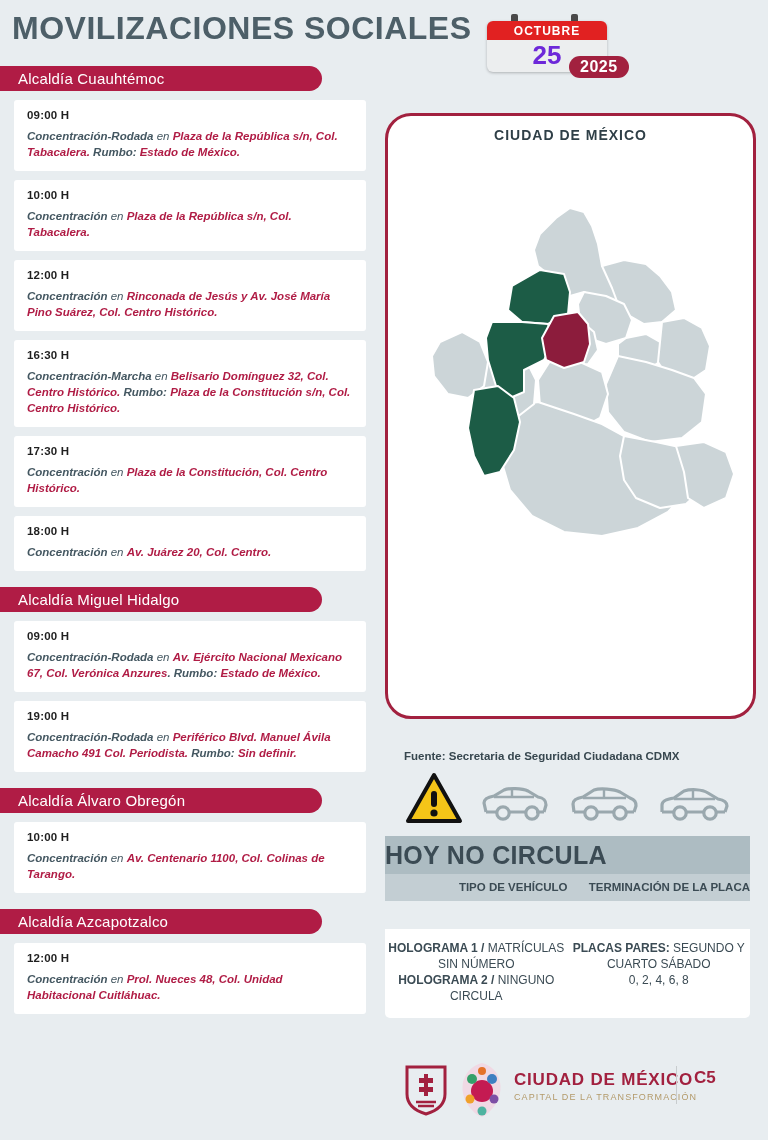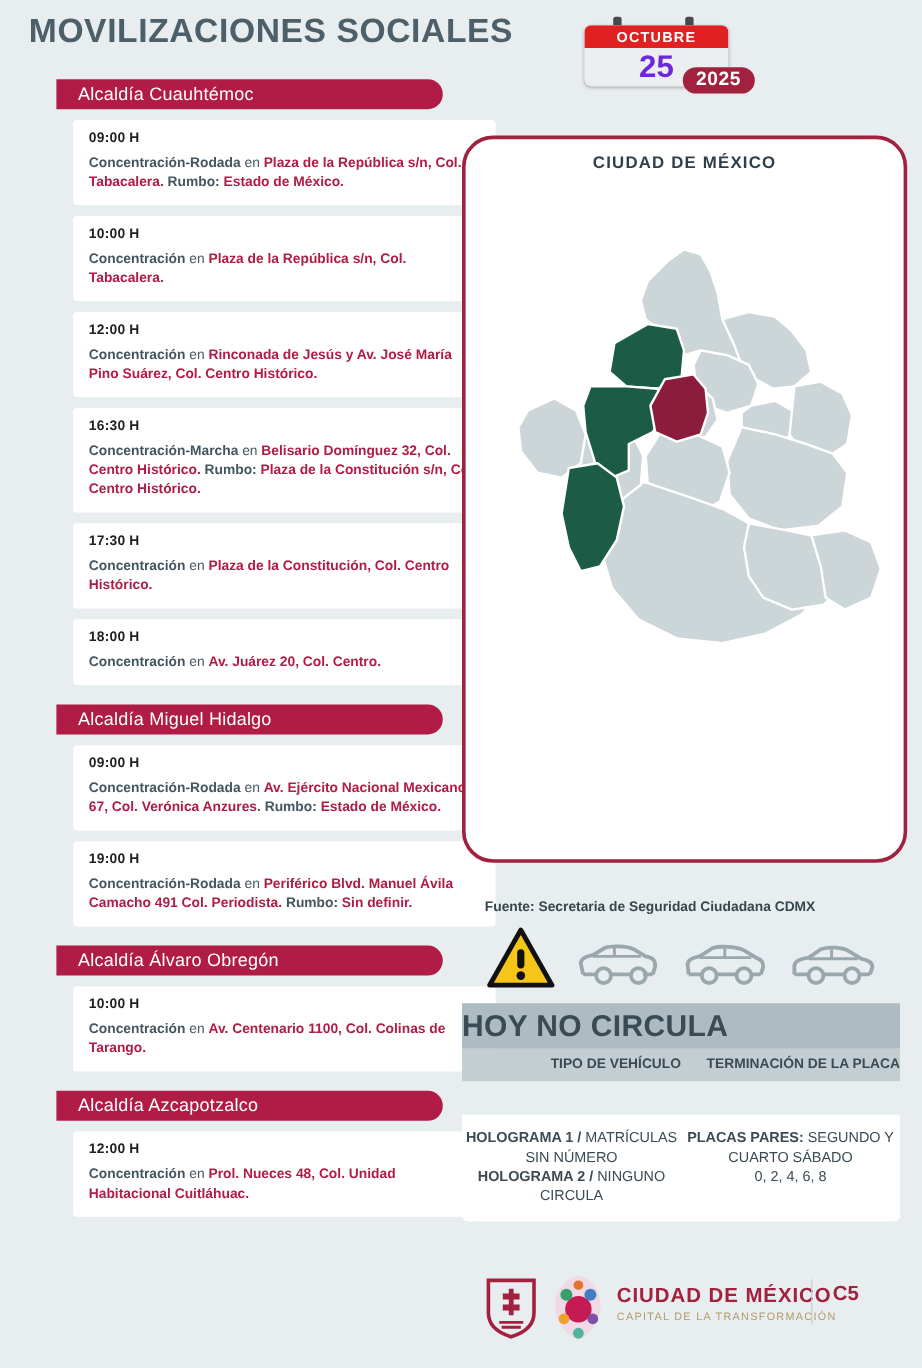--- a/index.html
+++ b/index.html
@@ -6,22 +6,22 @@
   body{
     width:768px;height:1140px;
     background:#e8edf0;
     font-family:"Liberation Sans",sans-serif;
     overflow:hidden;position:relative;
   }
   .page{width:768px;height:1140px;position:relative;}
 
   
   .title{
-    position:absolute;left:24px;top:10px;
-    font-size:28px;font-weight:bold;letter-spacing:.5px;
+    position:absolute;left:12px;top:10px;
+    font-size:32px;font-weight:bold;letter-spacing:.5px;
     color:#4d5f68;
   }
   .cal{position:absolute;left:487px;top:14px;width:120px;height:58px;}
   .cal .peg{position:absolute;top:0;width:7px;height:12px;background:#4a4a4a;border-radius:2px;}
   .cal .peg.l{left:24px;} .cal .peg.r{left:84px;}
   .cal .body{
     position:absolute;top:7px;left:0;width:120px;height:51px;
     background:#eceeef;border-radius:6px;
     box-shadow:0 1px 3px rgba(0,0,0,.25);overflow:hidden;
   }
@@ -35,21 +35,21 @@
     color:#6d28d9;line-height:30px;
   }
   .cal .year{
     position:absolute;left:82px;top:42px;
     background:#a2213f;color:#fff;border-radius:12px;
     font-size:16px;font-weight:bold;
     padding:2px 11px;letter-spacing:.5px;
   }
 
   
-  .left{position:absolute;left:14px;top:66px;width:352px;margin-left:47px;}
+  .left{position:absolute;left:14px;top:66px;width:352px;}
   .pill{
     background:#b01c45;color:#fff;
     border-radius:0 13px 13px 0;
     height:25px;line-height:25px;
     font-size:15px;padding-left:18px;
     margin-left:-14px;width:304px;
     margin-bottom:9px;letter-spacing:.2px;
   }
   .pill.mt{margin-top:16px;}
   .card{
@@ -57,20 +57,21 @@
     padding:9px 13px 11px;margin-bottom:9px;
     width:326px;
   }
   .card .time{
     font-size:11.5px;font-weight:bold;color:#1f1f1f;
     margin-bottom:7px;letter-spacing:.2px;
   }
   .card .desc{
     font-size:11.5px;line-height:16px;font-weight:bold;
     color:#b01c45;
+    font-style:italic;
   }
   .card .desc .n{color:#445761;}
   .card .desc .p{color:#445761;font-weight:normal;}
 
   
   .mapbox{
     position:absolute;left:385px;top:113px;
     width:365px;height:600px;
     background:#fff;border:3px solid #a2213f;
     border-radius:26px;overflow:hidden;

